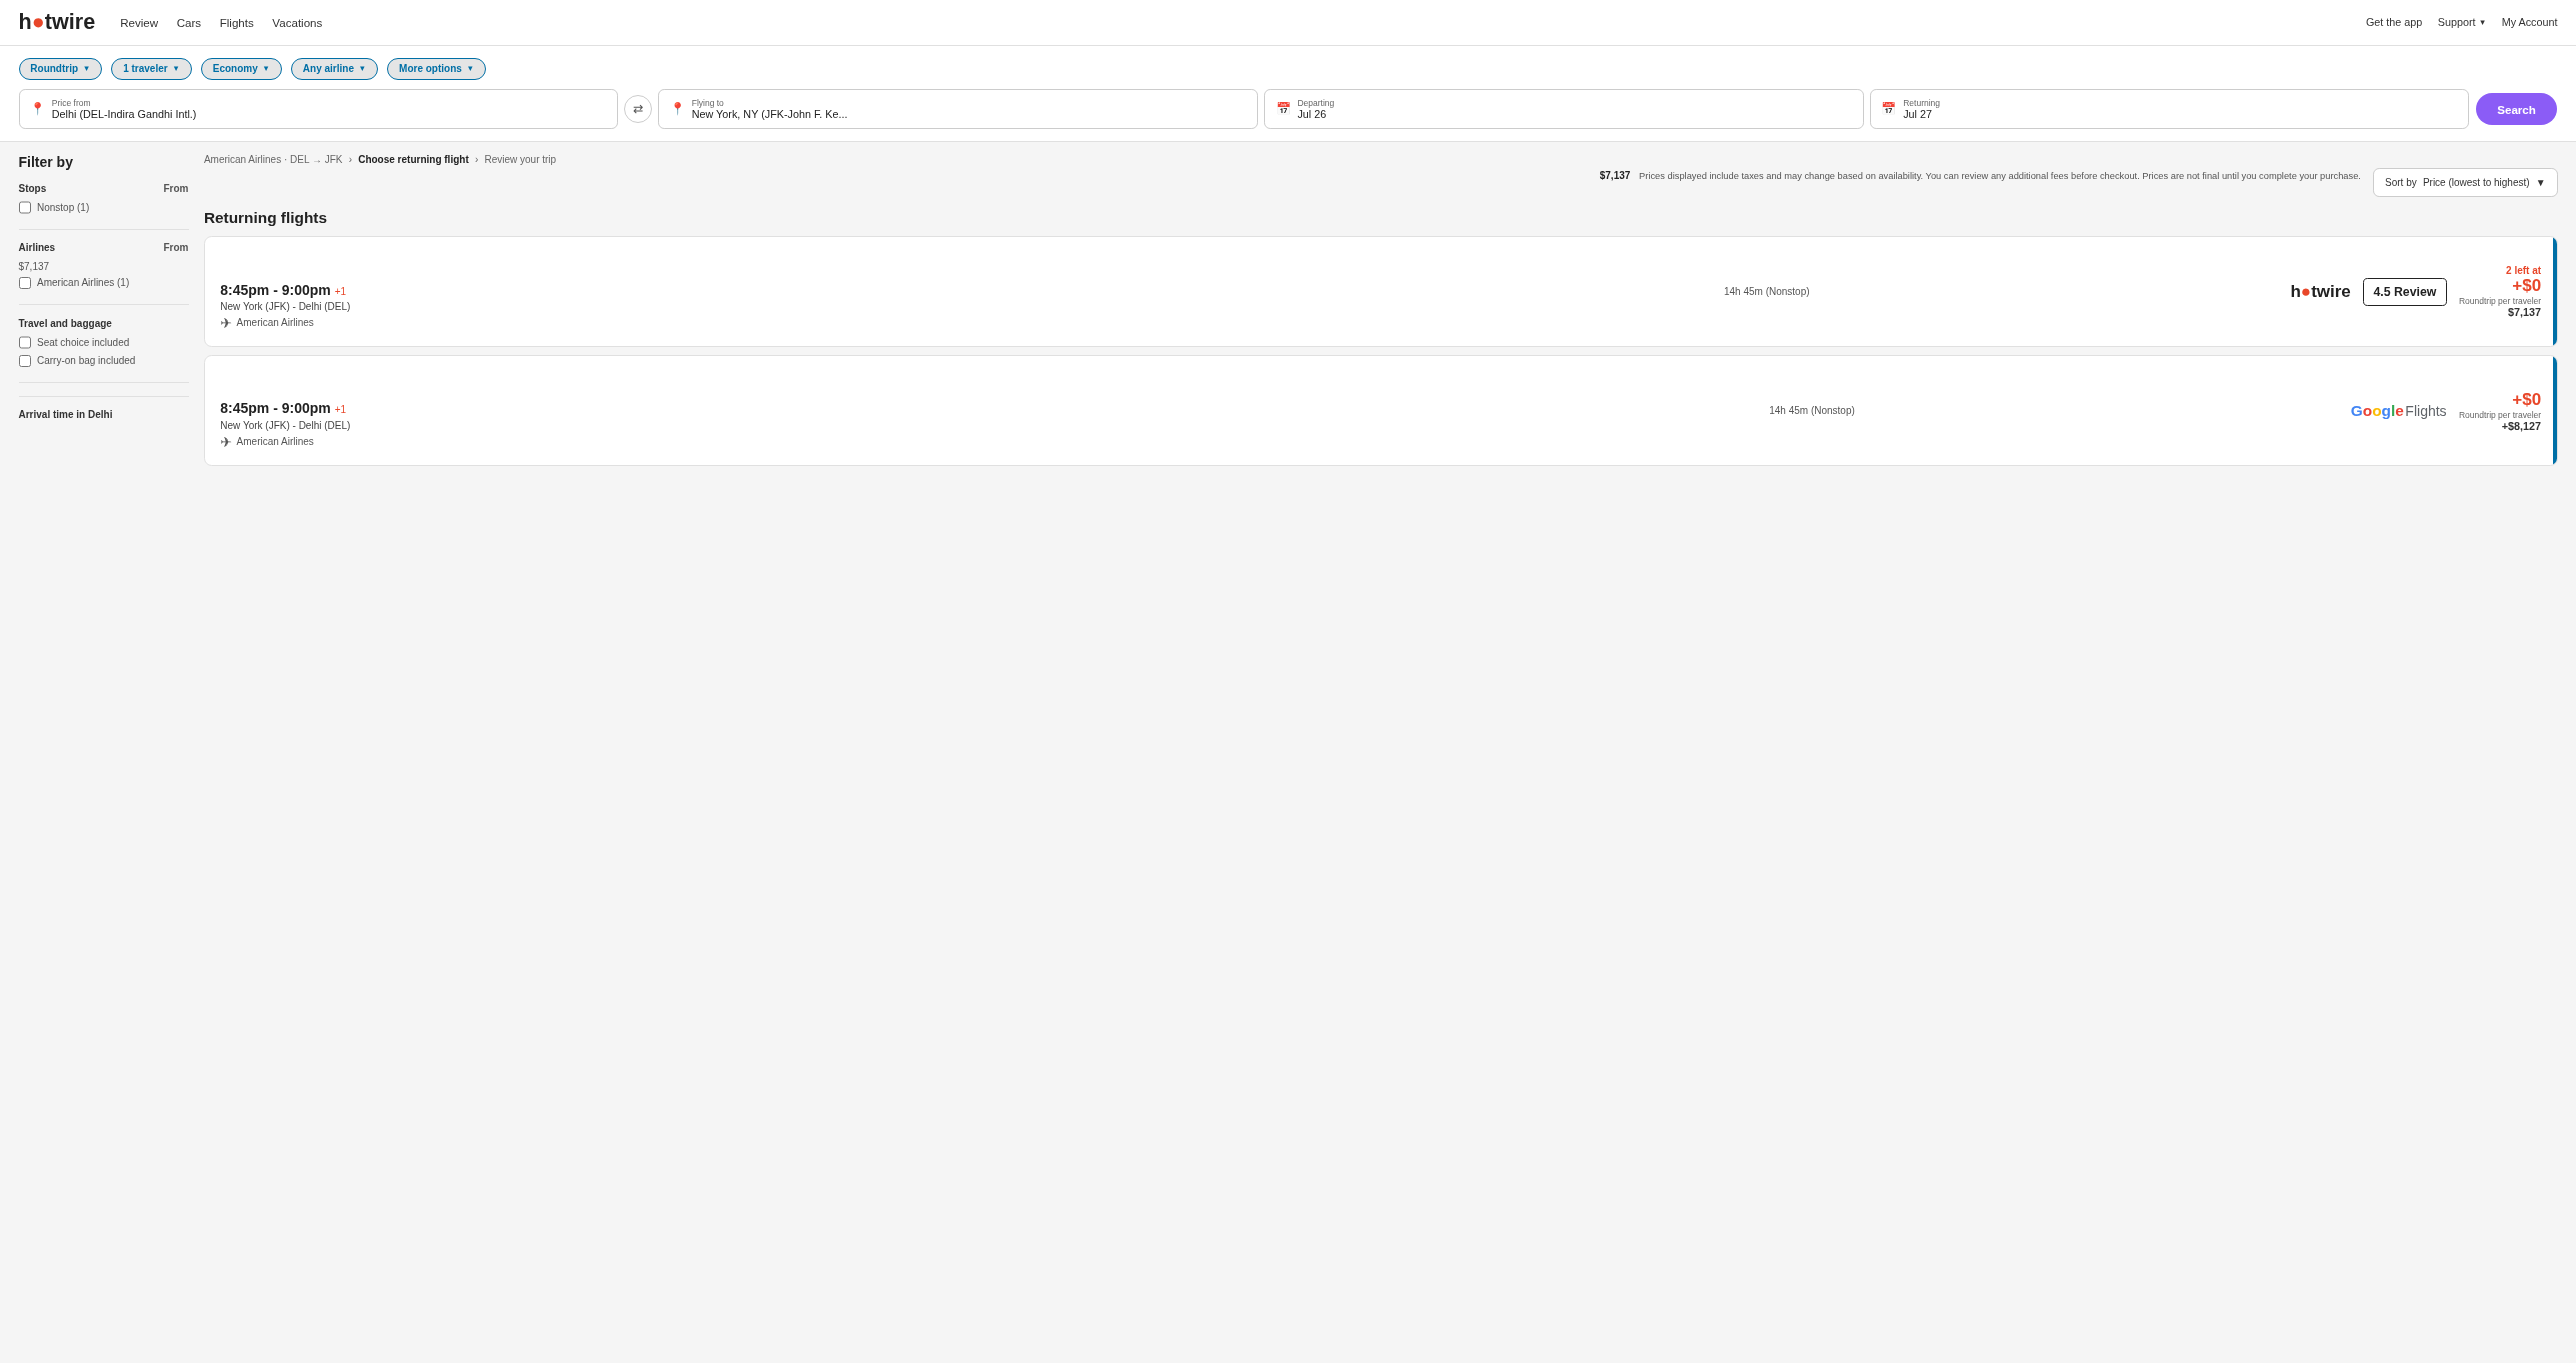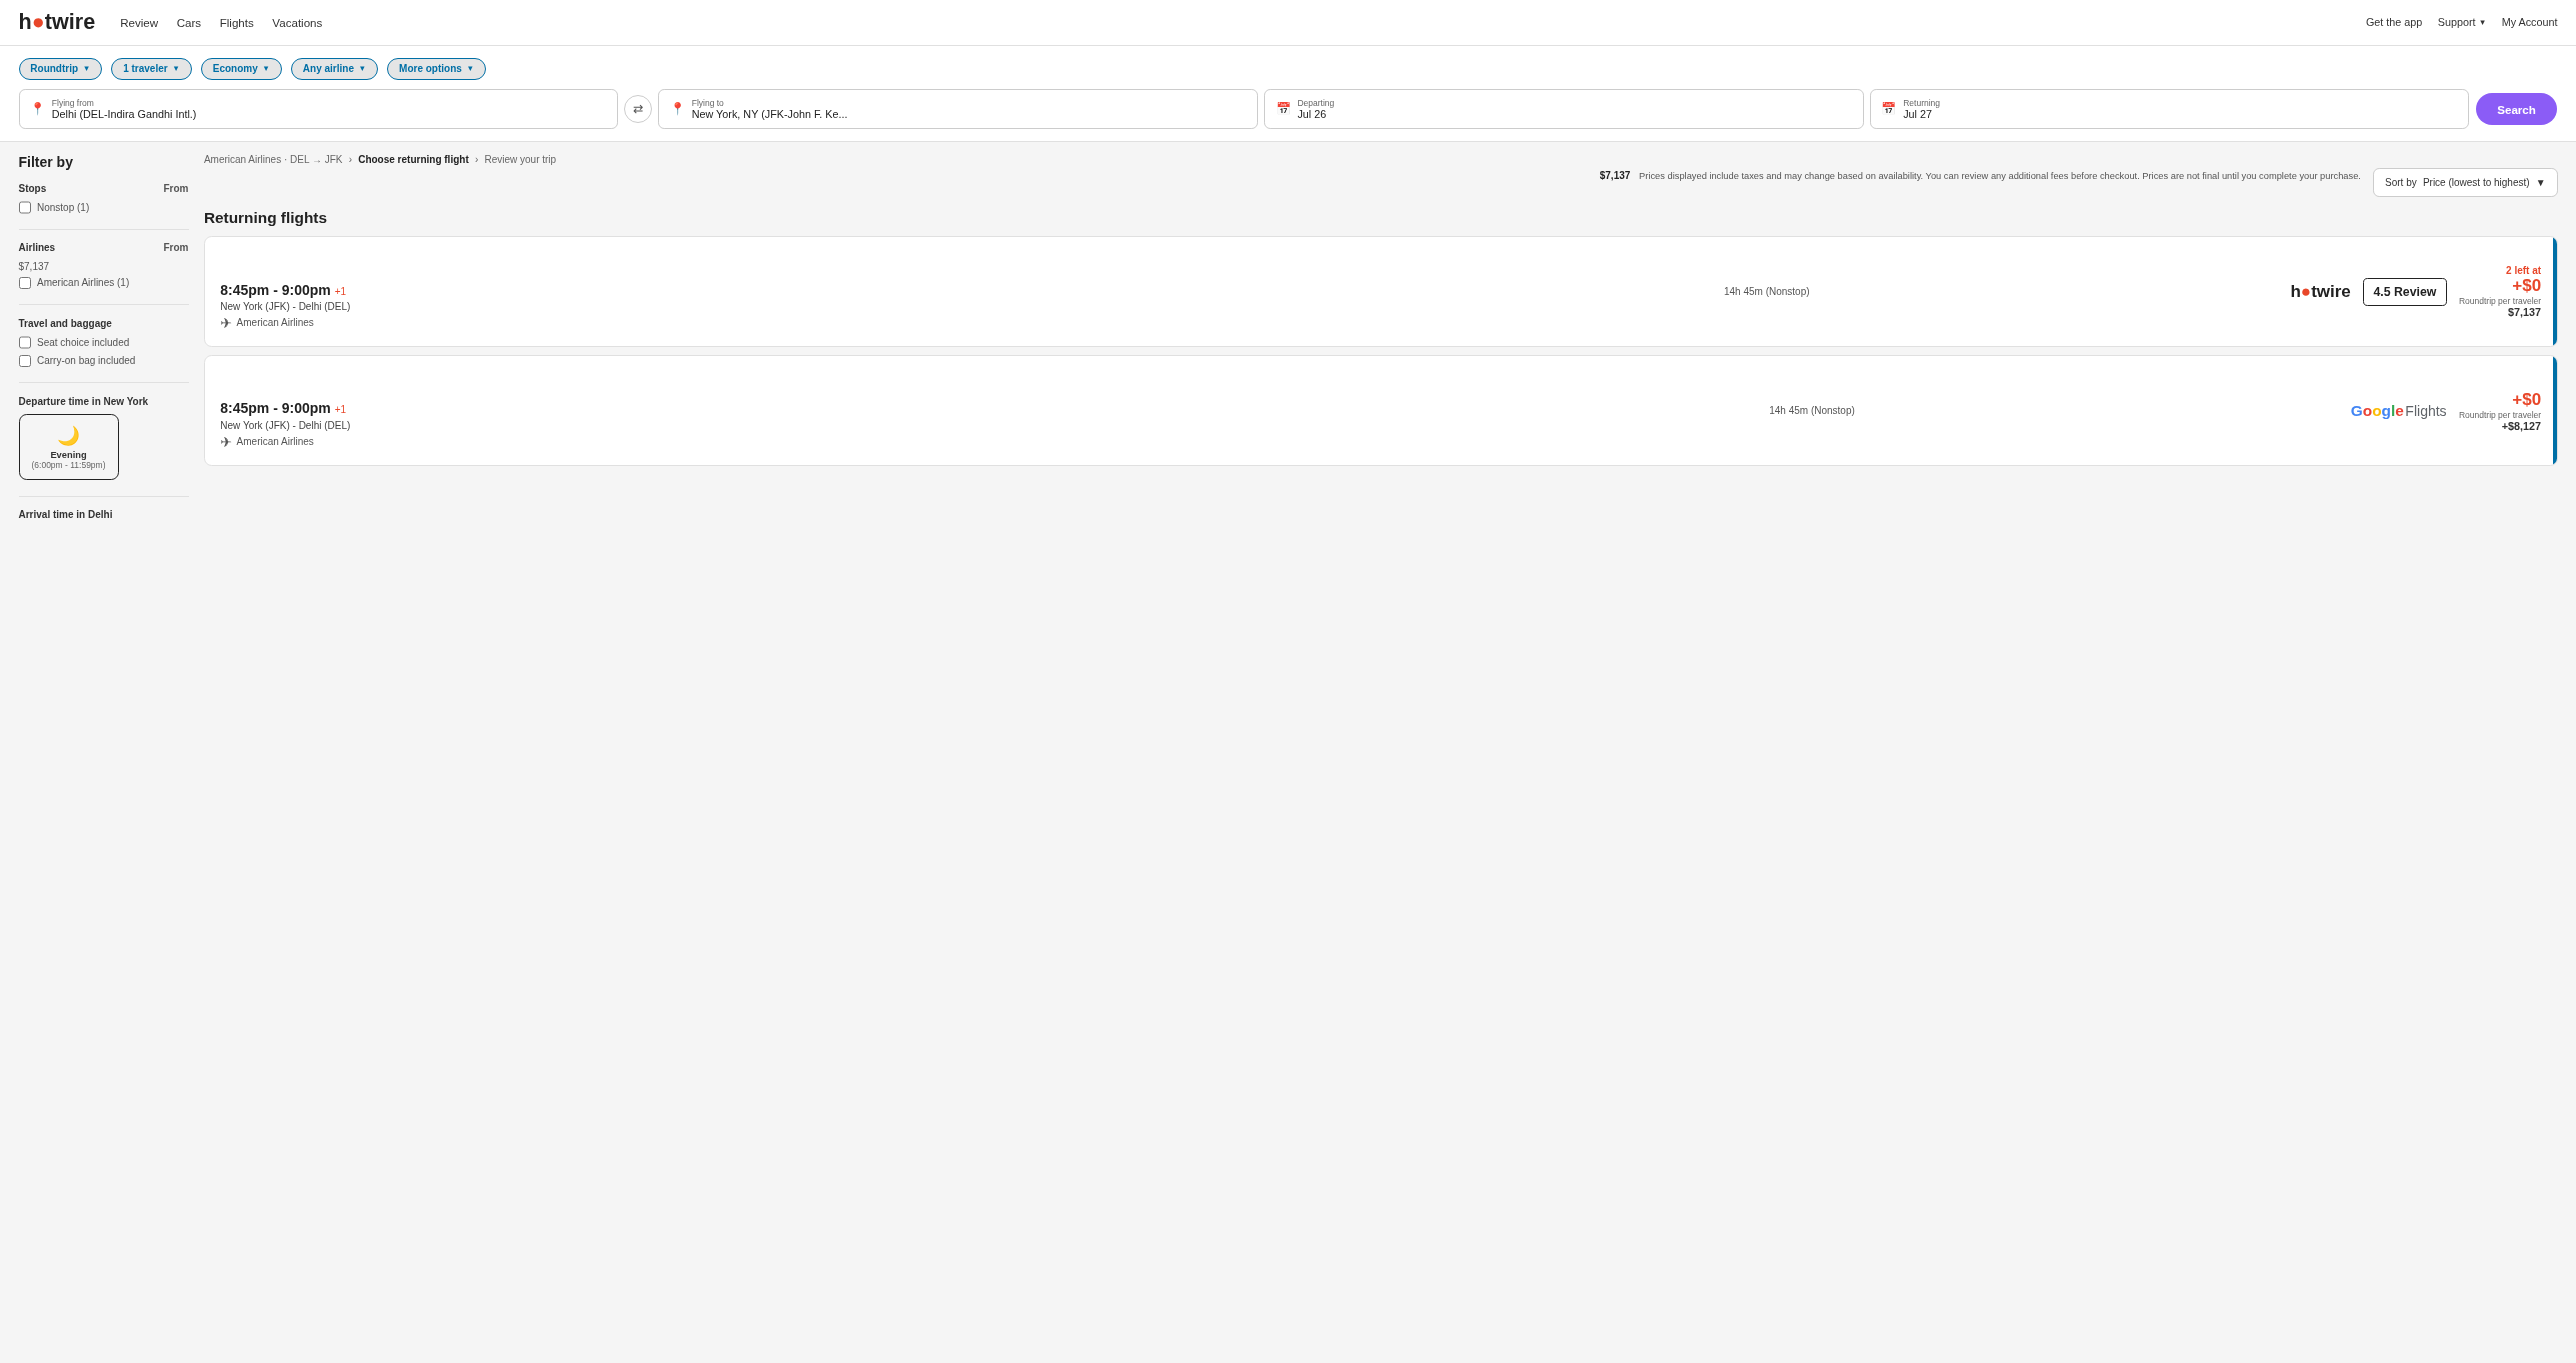--- a/index.html
+++ b/index.html
@@ -126,21 +126,21 @@
     </button>
     <button class="filter-btn">
       <span>More options</span>
       <span class="chev">▼</span>
     </button>
   </div>
   <div class="search-inputs">
     <div class="input-box">
       <span class="icon">📍</span>
       <div>
-        <span class="label">Flying from</span>
+        <span class="label">Price from</span>
         <span class="value">Delhi (DEL-Indira Gandhi Intl.)</span>
       </div>
     </div>
     <button class="swap-btn">⇄</button>
     <div class="input-box">
       <span class="icon">📍</span>
       <div>
         <span class="label">Flying to</span>
         <span class="value">New York, NY (JFK-John F. Ke...</span>
       </div>
@@ -204,30 +204,20 @@
         <label>Seat choice included</label>
       </div>
       <div class="filter-item">
         <input type="checkbox" style="">
         <label>Carry-on bag included</label>
       </div>
     </div>
 
     <hr class="section-divider">
 
-    <div class="filter-section">
-      <div class="filter-section-header">
-        <span>Departure time in New York</span>
-      </div>
-      <div class="time-card">
-        <div class="moon">🌙</div>
-        <div class="label">Evening</div>
-        <div class="sublabel">(6:00pm - 11:59pm)</div>
-      </div>
-    </div>
 
     <hr class="section-divider">
 
     <div class="filter-section">
       <div class="filter-section-header">
         <span>Arrival time in Delhi</span>
       </div>
     </div>
   </div>
 

